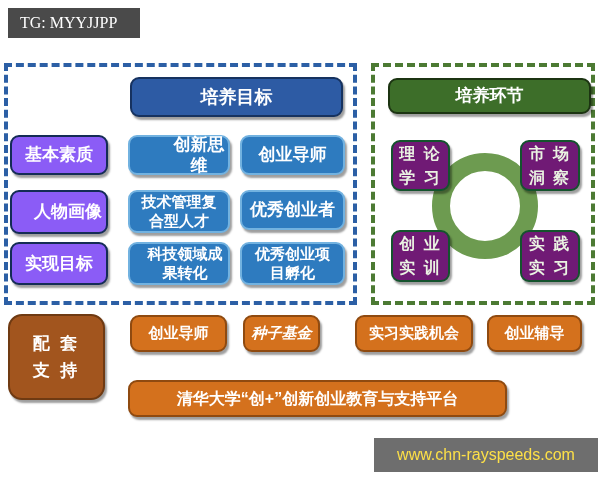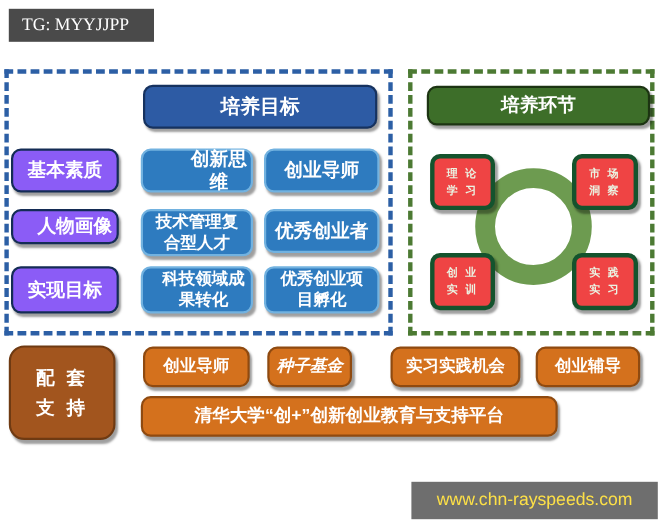--- a/index.html
+++ b/index.html
@@ -21,22 +21,22 @@
     border-radius: 9px;
     white-space: pre-line;
     line-height: 1.25;
     box-shadow: 2px 3px 2px rgba(0,0,0,0.38);
   }
   .blue-hdr   { background: #2d5ba4; border: 2px solid #16325f; font-size: 18px; }
   .blue-dark  { background: #8b5cf6; border: 2px solid #142c55; font-size: 17px; }
   .blue-light { background: #2e7bbf; border: 2px solid #72b2e0; font-size: 17px; }
   .blue-light.two-line { font-size: 15px; }
   .green-hdr  { background: #3d6e29; border: 2px solid #1c3412; font-size: 17px; }
-  .green-box  { background: #ef4444; border: 4px solid #14532d; color: #eaf3e2;
-                font-size: 10px; letter-spacing: 2px; line-height: 1.5; z-index: 2; }
+  .green-box  { background: #701a75; border: 2px solid #14532d; color: #eaf3e2;
+                font-size: 16px; letter-spacing: 2px; line-height: 1.5; z-index: 2; }
   .orange     { background: #d4711d; border: 2px solid #8f4a10; font-size: 15px; }
   .orange-dark{ background: #a2551e; border: 2px solid #6f3a12; border-radius: 14px;
                 font-size: 17px; letter-spacing: 3px; line-height: 1.6; }
   .panel {
     position: absolute;
     background: transparent;
   }
   .panel-blue  { border: 4px dashed #2c5fa5; }
   .panel-green { border: 4px dashed #4c7a33; }
   .ring {
@@ -67,21 +67,21 @@
 </style>
 </head>
 <body>
 
 <div class="badge" style="left:8px; top:8px; width:132px; height:30px;">TG: MYYJJPP</div>
 
 <div class="panel panel-blue" style="left:4px; top:63px; width:353px; height:242px;">
   <div class="box blue-hdr" style="left:122px; top:10px; width:213px; height:40px;">培养目标</div>
 
   <div class="box blue-dark" style="left:2px; top:68px; width:98px; height:40px;">基本素质</div>
-  <div class="box blue-dark" style="left:2px; top:123px; width:98px; height:32px;padding-left:18px;">人物画像</div>
+  <div class="box blue-dark" style="left:2px; top:123px; width:98px; height:44px;padding-left:18px;">人物画像</div>
   <div class="box blue-dark" style="left:2px; top:175px; width:98px; height:43px;">实现目标</div>
 
   <div class="box blue-light" style="left:120px; top:68px; width:102px; height:40px;padding-left:40px;">创新思维</div>
   <div class="box blue-light two-line" style="left:120px; top:123px; width:102px; height:43px;">技术管理复
 合型人才</div>
   <div class="box blue-light two-line" style="left:120px; top:175px; width:102px; height:43px;padding-left:12px;">科技领域成
 果转化</div>
 
   <div class="box blue-light" style="left:232px; top:68px; width:105px; height:40px;">创业导师</div>
   <div class="box blue-light" style="left:232px; top:123px; width:105px; height:40px;">优秀创业者</div>
@@ -105,15 +105,15 @@
 </div>
 
 <div class="box orange-dark" style="left:8px; top:314px; width:97px; height:86px;">配 套
 支 持</div>
 
 <div class="box orange" style="left:130px; top:315px; width:97px; height:37px;">创业导师</div>
 <div class="box orange" style="left:243px; top:315px; width:77px; height:37px;font-style:italic;">种子基金</div>
 <div class="box orange" style="left:355px; top:315px; width:118px; height:37px;">实习实践机会</div>
 <div class="box orange" style="left:487px; top:315px; width:95px; height:37px;">创业辅导</div>
 
-<div class="box orange" style="left:128px; top:360px; width:379px; height:37px; font-size:16px;">清华大学“创+”创新创业教育与支持平台</div>
+<div class="box orange" style="left:128px; top:380px; width:379px; height:37px; font-size:16px;">清华大学“创+”创新创业教育与支持平台</div>
 
 <div class="watermark" style="left:374px; top:438px; width:224px; height:34px;">www.chn-rayspeeds.com</div>
 
 </body></html>

